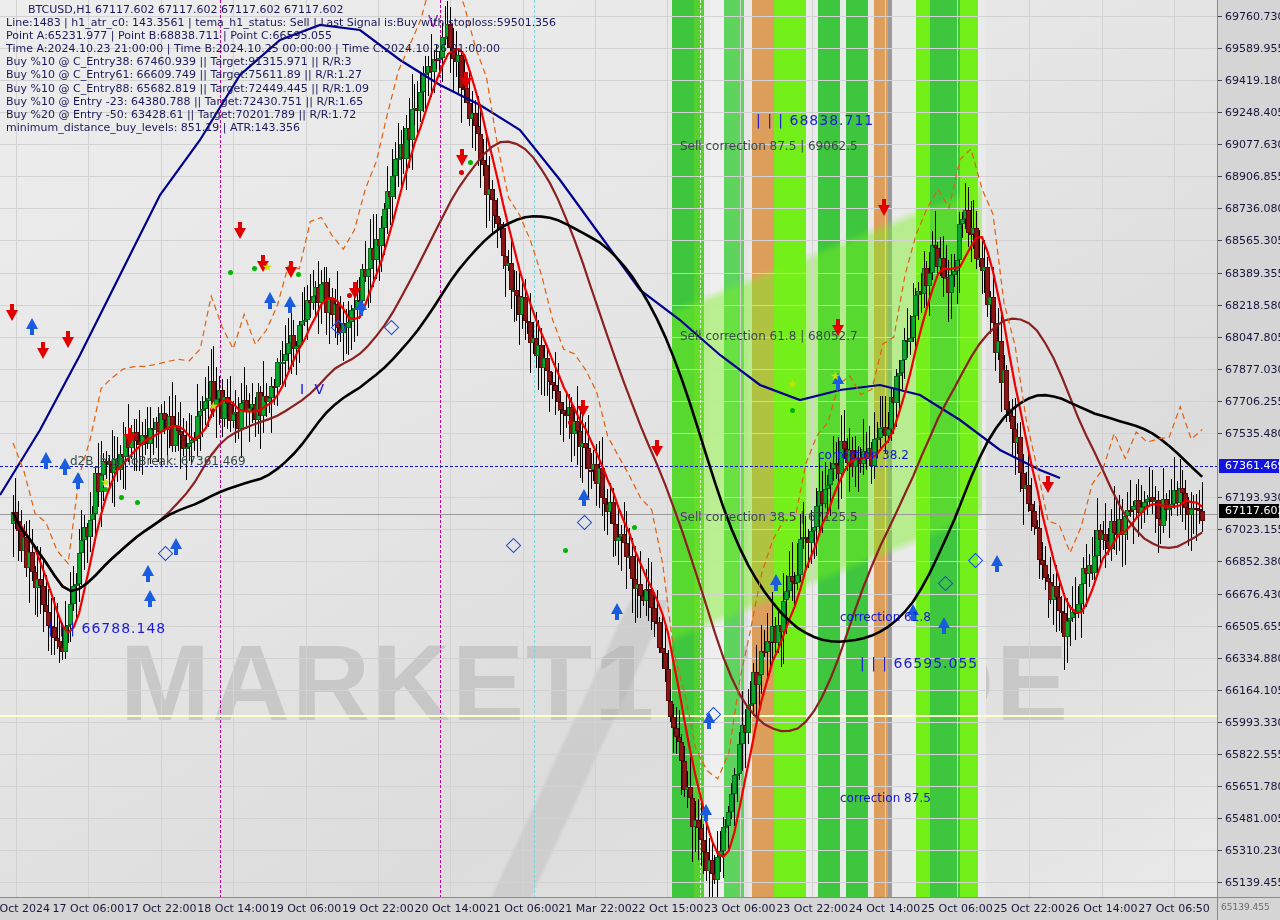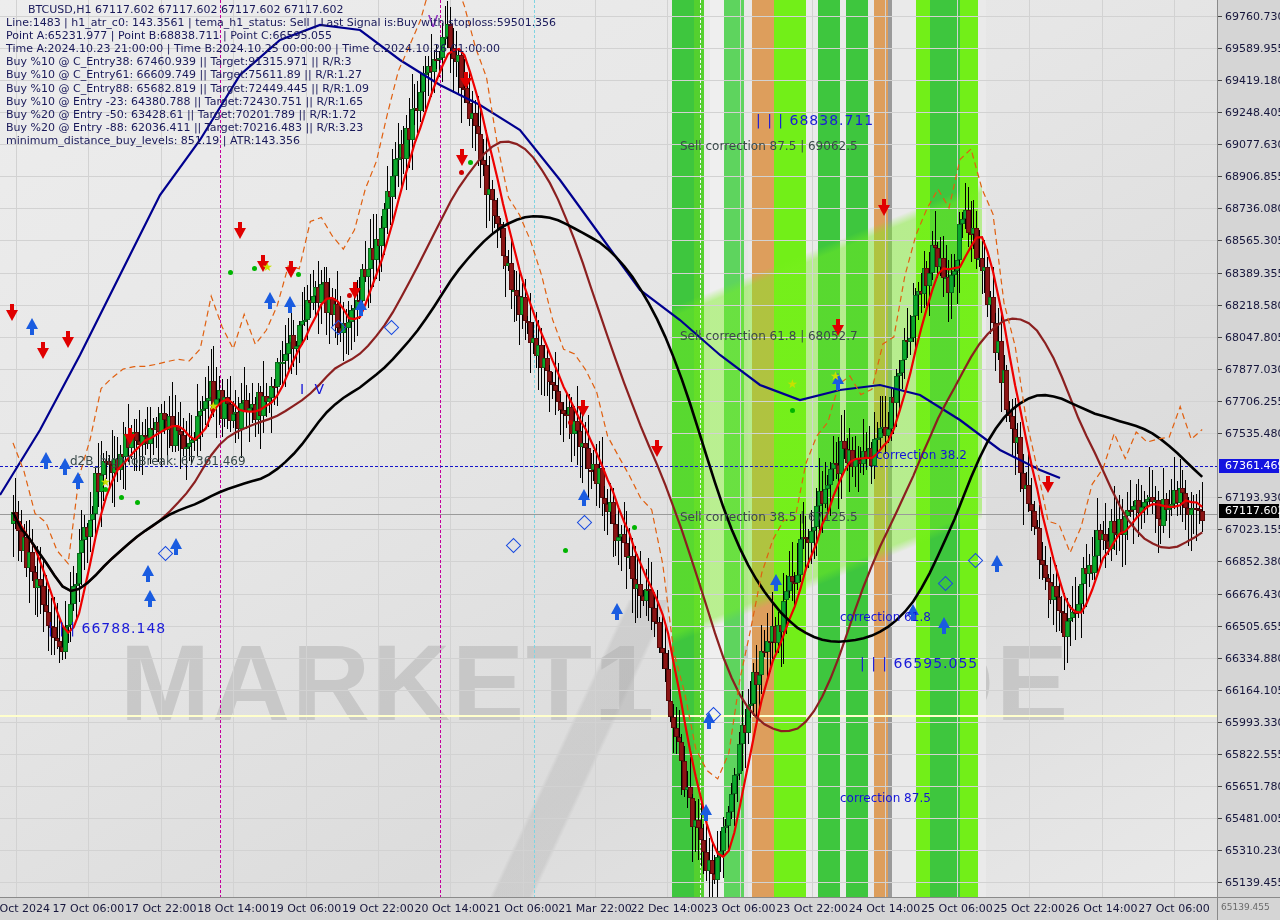--- a/index.html
+++ b/index.html
@@ -2056,28 +2056,27 @@
     <div id="hdr">
       <div class="ln t0">BTCUSD,H1  67117.602 67117.602 67117.602 67117.602</div>
       <div class="ln">Line:1483 | h1_atr_c0: 143.3561 | tema_h1_status: Sell | Last Signal is:Buy with stoploss:59501.356</div>
       <div class="ln">Point A:65231.977 | Point B:68838.711 | Point C:66595.055</div>
       <div class="ln">Time A:2024.10.23 21:00:00 | Time B:2024.10.25 00:00:00 | Time C:2024.10.26 01:00:00</div>
       <div class="ln">Buy %10 @ C_Entry38: 67460.939 || Target:91315.971 || R/R:3</div>
       <div class="ln">Buy %10 @ C_Entry61: 66609.749 || Target:75611.89 || R/R:1.27</div>
       <div class="ln">Buy %10 @ C_Entry88: 65682.819 || Target:72449.445 || R/R:1.09</div>
       <div class="ln">Buy %10 @ Entry -23: 64380.788 || Target:72430.751 || R/R:1.65</div>
       <div class="ln">Buy %20 @ Entry -50: 63428.61 || Target:70201.789 || R/R:1.72</div>
-      <div class="ln">Buy %20 @ Entry -88: 62036.411 || Target:70216.483 || R/R:3.23</div>
       <div class="ln">minimum_distance_buy_levels: 851.19 | ATR:143.356</div>
     </div>
 
     <div class="lbl big" style="left:756px;top:112px">| | | 68838.711</div>
     <div class="lbl dark" style="left:680px;top:139px">Sell correction 87.5 | 69062.5</div>
     <div class="lbl dark" style="left:680px;top:329px">Sell correction 61.8 | 68052.7</div>
-    <div class="lbl blue" style="left:876px;top:448px">correction 38.2</div>
+    <div class="lbl blue" style="left:818px;top:448px">correction 38.2</div>
     <div class="lbl dark" style="left:680px;top:510px">Sell correction 38.5 | 67125.5</div>
     <div class="lbl blue" style="left:840px;top:610px">correction 61.8</div>
     <div class="lbl big" style="left:860px;top:655px">| | | 66595.055</div>
     <div class="lbl blue" style="left:840px;top:791px">correction 87.5</div>
     <div class="lbl big" style="left:48px;top:620px">| | | 66788.148</div>
     <div class="lbl dark" style="left:70px;top:454px">d2B_highToBreak: 67361.469</div>
     <div class="lbl rom" style="left:300px;top:381px">I V</div>
     <div class="lbl" style="left:428px;top:13px;color:#8f2fbf;font-size:15px">V</div>
   </div>
 
@@ -2143,26 +2142,26 @@
   <div id="xaxis">
       <div class="xl" style="left: 16px;">16 Oct 2024</div>
       <div class="xl" style="left: 88.375px;">17 Oct 06:00</div>
       <div class="xl" style="left: 160.75px;">17 Oct 22:00</div>
       <div class="xl" style="left: 233.125px;">18 Oct 14:00</div>
       <div class="xl" style="left: 305.5px;">19 Oct 06:00</div>
       <div class="xl" style="left: 377.875px;">19 Oct 22:00</div>
       <div class="xl" style="left: 450.25px;">20 Oct 14:00</div>
       <div class="xl" style="left: 522.625px;">21 Oct 06:00</div>
       <div class="xl" style="left: 595px;">21 Mar 22:00</div>
-      <div class="xl" style="left: 667.375px;">22 Dec 14:00</div>
+      <div class="xl" style="left: 667.375px;">22 Oct 15:00</div>
       <div class="xl" style="left: 739.75px;">23 Oct 06:00</div>
       <div class="xl" style="left: 812.125px;">23 Oct 22:00</div>
       <div class="xl" style="left: 884.5px;">24 Oct 14:00</div>
       <div class="xl" style="left: 956.875px;">25 Oct 06:00</div>
       <div class="xl" style="left: 1029.25px;">25 Oct 22:00</div>
       <div class="xl" style="left: 1101.62px;">26 Oct 14:00</div>
-      <div class="xl" style="left: 1174px;">27 Oct 06:00</div>
+      <div class="xl" style="left: 1174px;">27 Oct 06:50</div>
     </div>
   <div id="corner">
     <div class="cl">65139.455</div>
   </div>
 
 </div>
 
 </body></html>

